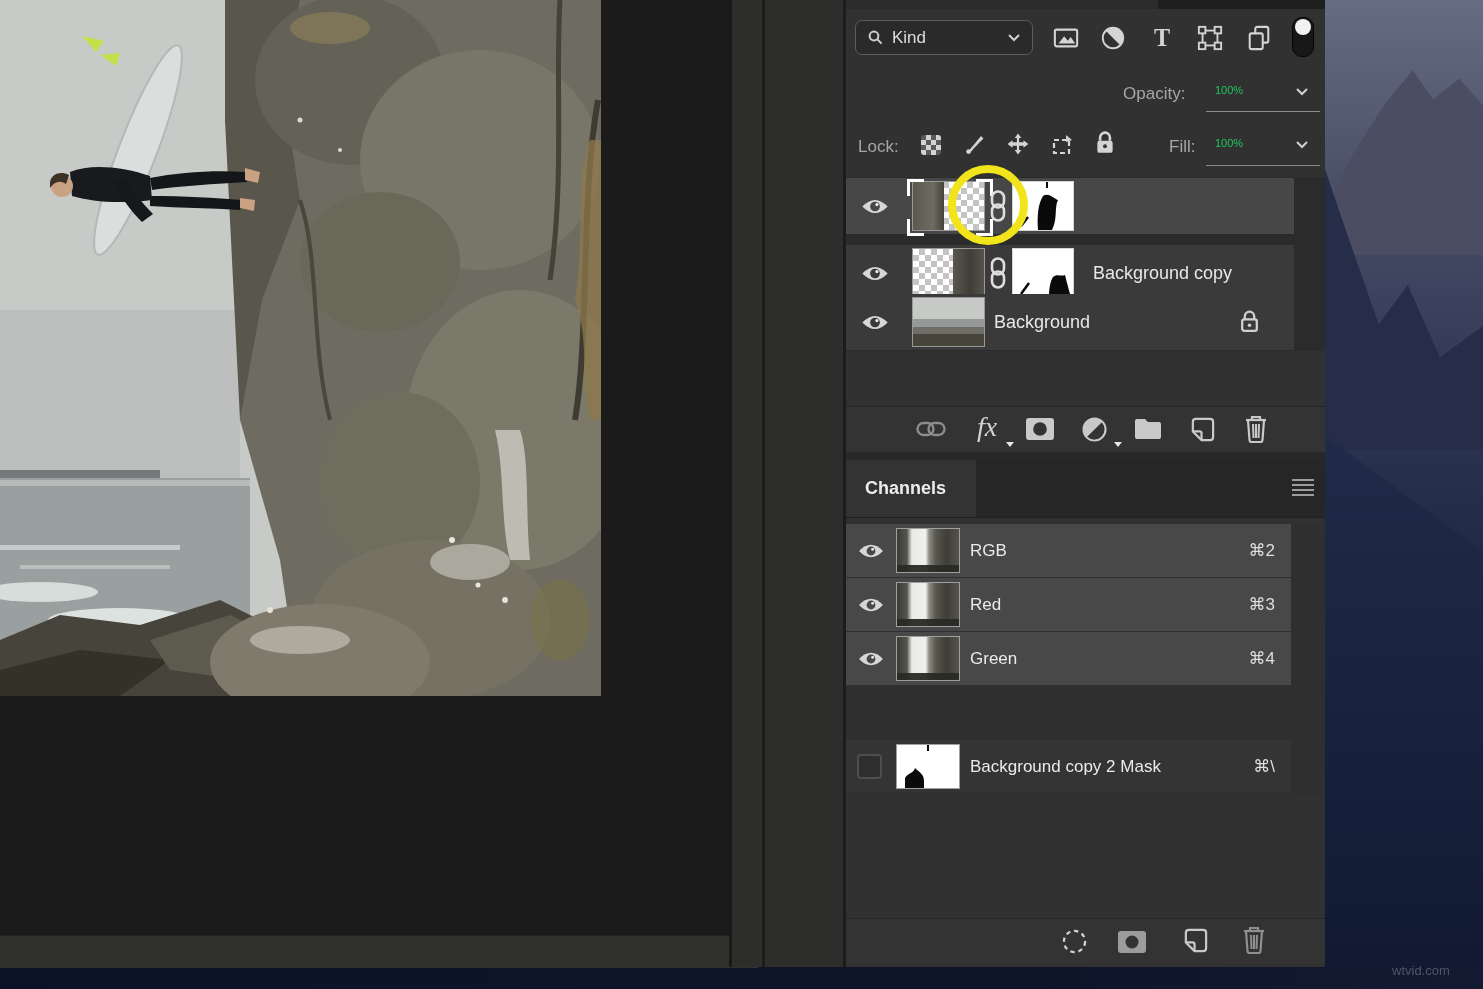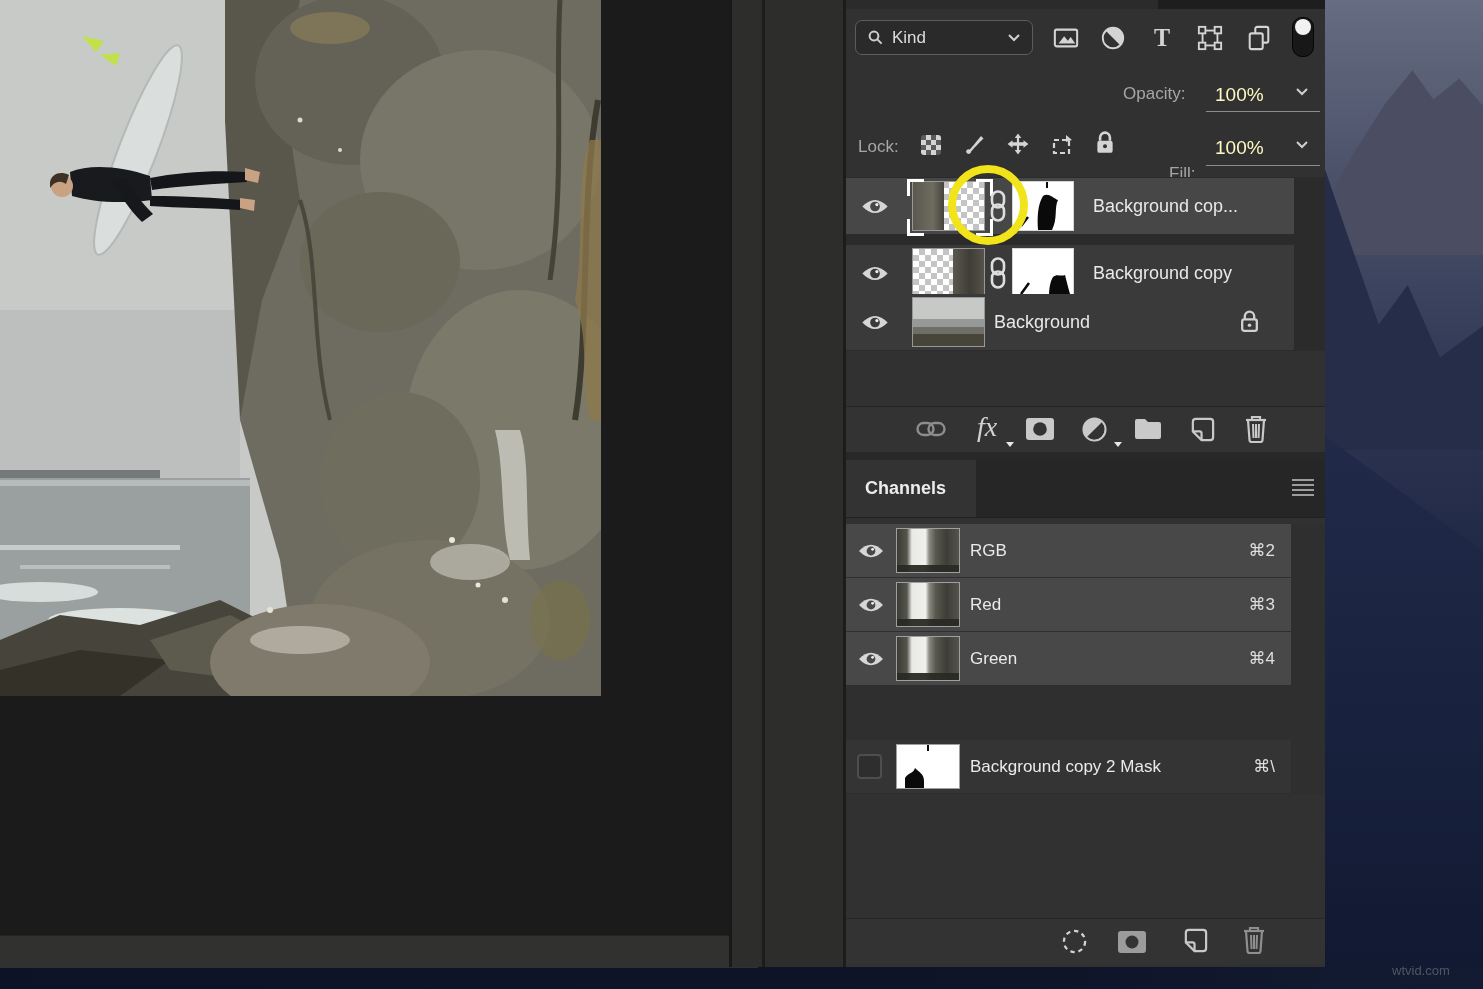--- a/index.html
+++ b/index.html
@@ -30,21 +30,21 @@
 
   
   .panel{position:absolute;left:843px;top:0;width:479px;height:967px;background:#313131;border-left:3px solid #1c1c1c;}
   .panel-top{position:absolute;left:0;top:0;width:479px;height:9px;background:#2b2b2b;}
   .panel-top-notch{position:absolute;left:312px;top:0;width:167px;height:9px;background:#1e1e1e;}
 
   .select-box{position:absolute;height:35px;background:#2a2a2a;border:1px solid #5d5d5d;border-radius:7px;
     display:flex;align-items:center;padding:0 12px;box-sizing:border-box;color:#dcdcdc;font-size:17px;gap:9px;}
   .select-box .grow{flex:1;}
   .label{position:absolute;color:#a6a6a6;font-size:17px;}
-  .value{position:absolute;color:#fef9c3;font-size:19px;}
+  .value{position:absolute;color:#22c55e;font-size:11px;}
   .uline{position:absolute;width:114px;height:1px;background:#8b8b8b;}
   .icon{position:absolute;display:flex;align-items:center;justify-content:center;}
 
   
   .rows-wrap{position:absolute;left:0;top:177px;width:479px;height:174px;background:#2b2b2b;}
   .layer-row{position:absolute;left:0;width:448px;height:56px;background:#3a3a3a;}
   .layer-row.sel{background:#474747;}
   .eye-pupil{fill:#3a3a3a;} .sel .eye-pupil{fill:#474747;} .chrow-sel .eye-pupil{fill:#484848;}
   .thumb{position:absolute;top:3px;height:50px;border:1px solid #989898;box-sizing:border-box;}
   .mask-thumb{position:absolute;top:3px;width:62px;height:50px;background:#fff;border:1px solid #d6d6d6;box-sizing:border-box;}
@@ -237,21 +237,21 @@
           <path d="M15,1 l6,5 -6,2 z" fill="#d4d4d4"></path>
         </svg>
     </span>
     <span class="icon" style="left:247px;top:131px;width:24px;height:24px;">
       <svg width="20" height="24" viewBox="0 0 18 22">
           <path d="M4.5,9 V6 a4.5,4.5 0 0 1 9,0 V9" fill="none" stroke="#d4d4d4" stroke-width="2.4"></path>
           <rect x="2" y="9" width="14" height="11" rx="2" fill="#d4d4d4"></rect>
           <circle cx="9" cy="14" r="1.8" fill="#313131"></circle>
         </svg>
     </span>
-    <span class="label" style="left:323px;top:137px;margin-top:27px;">Fill:</span>
+    <span class="label" style="left:323px;top:137px;">Fill:</span>
     <span class="value" style="left:369px;top:137px;">100%</span>
     <span class="icon" style="left:450px;top:141px;">
       <svg width="12" height="8">
           <polyline points="1,1 6,6 11,1" fill="none" stroke="#cfcfcf" stroke-width="2"></polyline>
         </svg>
     </span>
     <span class="uline" style="left:360px;top:165px;"></span>
 
     <div class="rows-wrap">
 
@@ -274,21 +274,20 @@
               <rect x="5" y="14.5" width="12" height="16" rx="6" fill="none" stroke="#dedede" stroke-width="2.6"></rect>
             </svg>
         </span>
         <span class="mask-thumb" style="left:166px;">
           <svg width="60" height="48" viewBox="0 0 60 48">
               <path d="M30,14 C35,10 40,16 45,18 C41,26 45,36 39,48 L25,48 C24,34 25,22 30,14 Z" fill="#0a0a0a"></path>
               <line x1="8" y1="44" x2="15" y2="35" stroke="#0a0a0a" stroke-width="2.5"></line>
               <rect x="33" y="0" width="2" height="6" fill="#0a0a0a"></rect>
             </svg>
         </span>
-        <span class="layer-name" style="left:247px;">Background cop...</span>
       </div>
 
       <div class="layer-row" style="top:68px;">
         <span class="icon" style="left:15px;top:19px;">
           <svg width="28" height="19" viewBox="0 0 26 18">
               <path d="M1,9 Q13,-3.5 25,9 Q13,21.5 1,9 Z" fill="#d6d6d6"></path>
               <circle class="eye-pupil" cx="13" cy="9" r="4.6"></circle>
               <circle cx="14.8" cy="7.2" r="1.5" fill="#efefef"></circle>
             </svg>
         </span>

